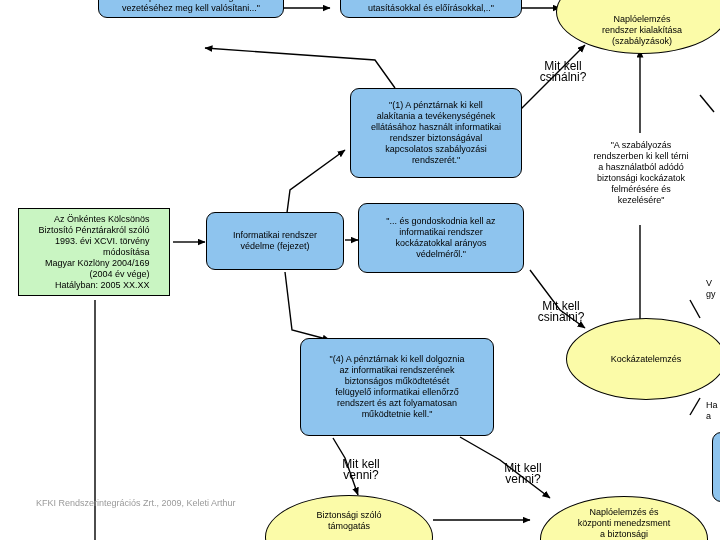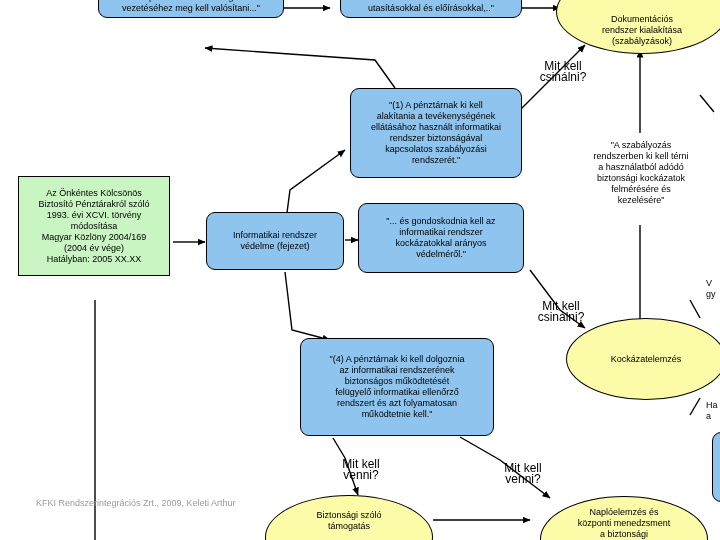--- a/index.html
+++ b/index.html
@@ -138,21 +138,21 @@
 naprakész és biztonságos
 vezetéséhez meg kell valósítani..."</span>
   </div>
 
   <div class="node box-blue" style="left:340px; top:-34px; width:182px; height:52px; align-items:flex-end; padding-bottom:3px;">
     <span>működtetésére vonatkozó
 utasításokkal és előírásokkal,.."</span>
   </div>
 
   <div class="node ellipse-yellow" style="left:556px; top:-30px; width:172px; height:84px; align-items:flex-end; padding-bottom:6px;">
-    <span>Dokumentációs
+    <span>Naplóelemzés
 rendszer kialakítása
 (szabályzások)</span>
   </div>
 
   <div class="node box-blue" style="left:350px; top:88px; width:172px; height:90px;">
     <span>"(1) A pénztárnak ki kell
 alakítania a tevékenységének
 ellátásához használt informatikai
 rendszer biztonságával
 kapcsolatos szabályozási
@@ -161,21 +161,21 @@
 
   <div class="plain-text" style="left:562px; top:140px; width:158px;">
     <span>"A szabályozás
 rendszerben ki kell térni
 a használatból adódó
 biztonsági kockázatok
 felmérésére és
 kezelésére"</span>
   </div>
 
-  <div class="node box-green" style="left:18px; top:176px; width:152px; height:100px;">
+  <div class="node box-green" style="left:18px; top:208px; width:152px; height:88px;text-align:right;">
     <span>Az Önkéntes Kölcsönös
 Biztosító Pénztárakról szóló
 1993. évi XCVI. törvény
 módosítása
 Magyar Közlöny 2004/169
 (2004 év vége)
 Hatályban: 2005 XX.XX</span>
   </div>
 
   <div class="node box-blue" style="left:206px; top:212px; width:138px; height:58px;">

